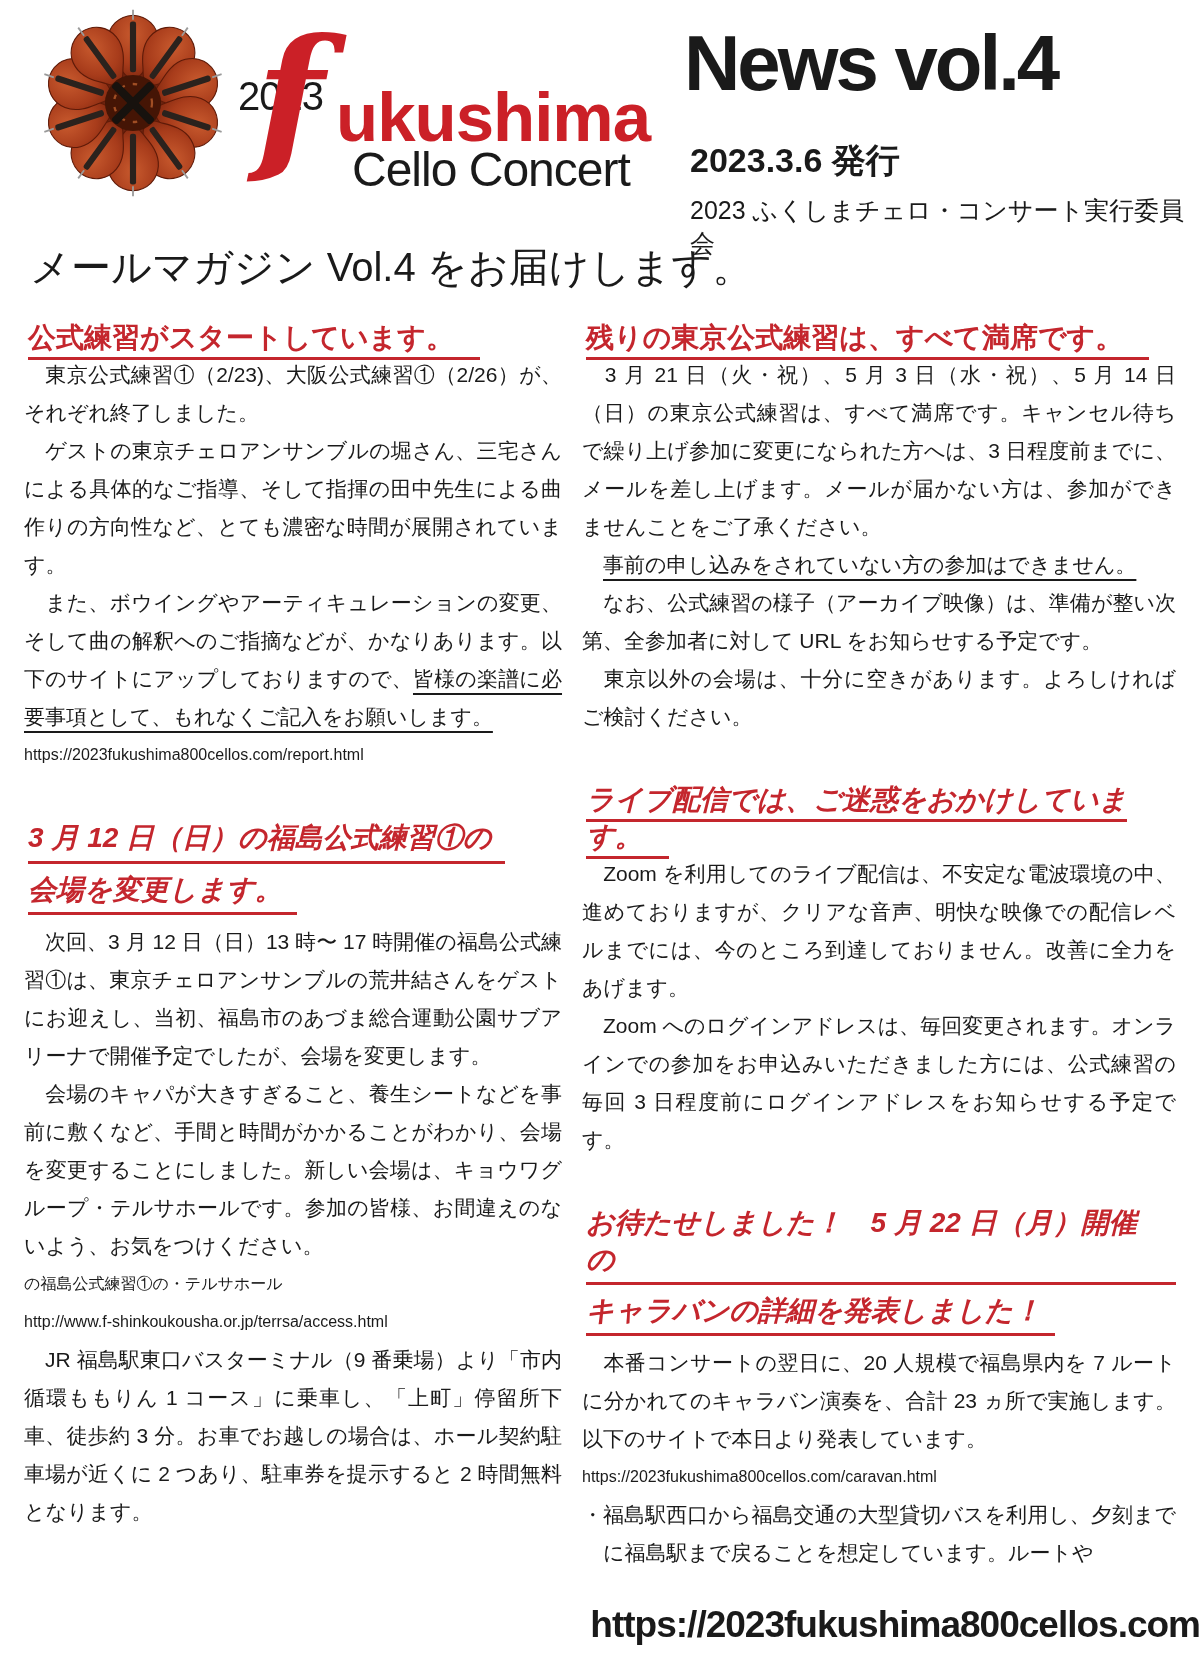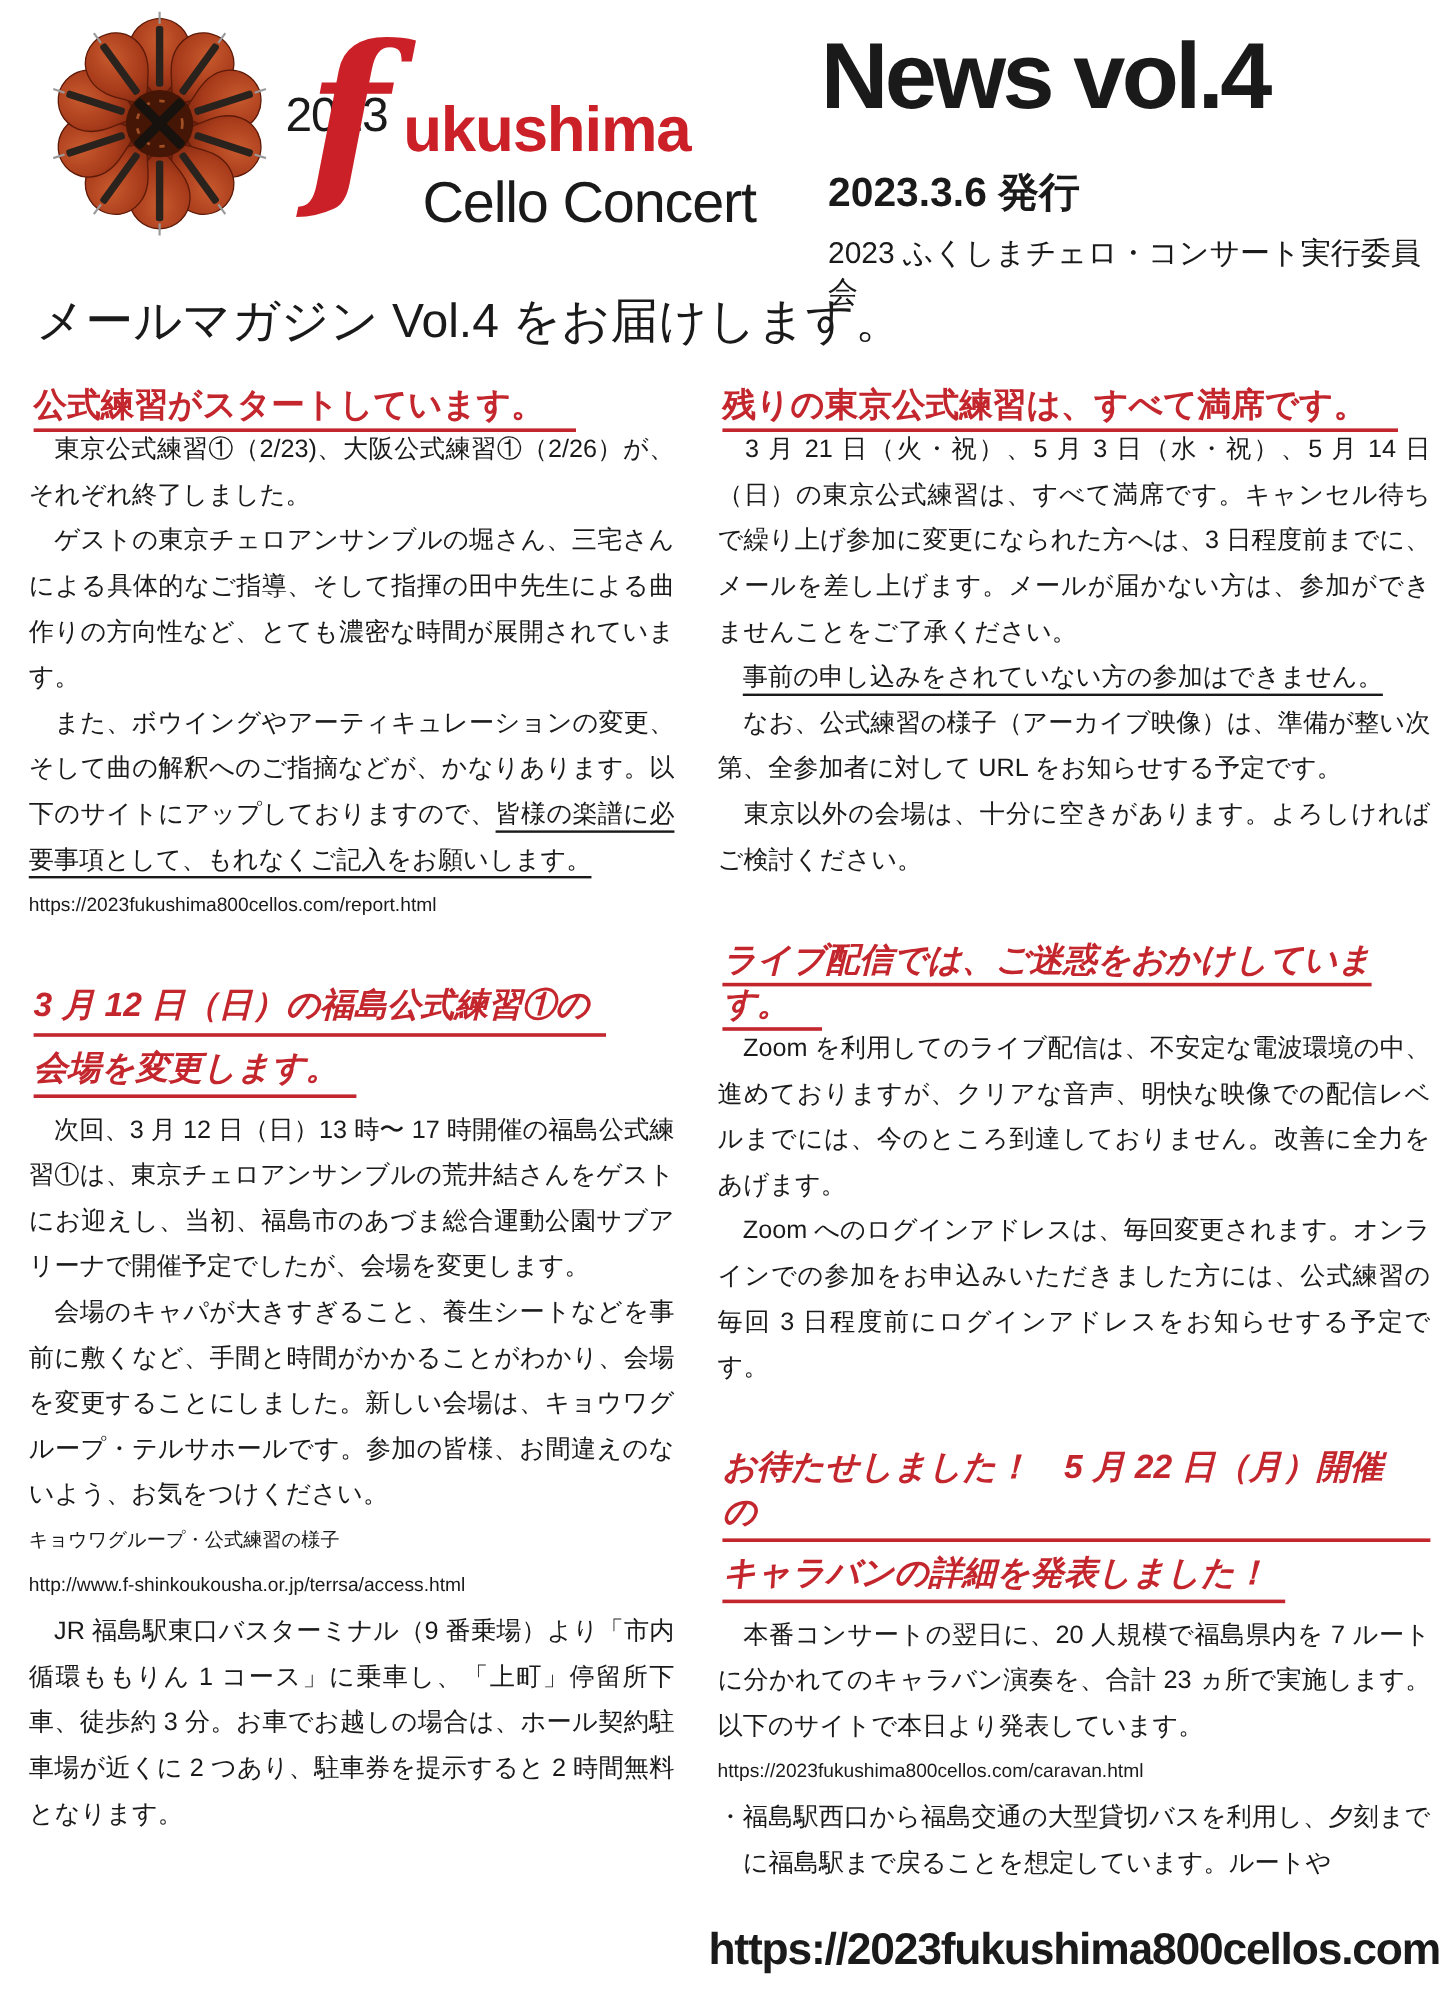--- a/index.html
+++ b/index.html
@@ -12,29 +12,29 @@
     width:1200px;height:1660px;position:relative;overflow:hidden;
     font-family:"Liberation Sans", sans-serif;color:var(--ink);
   }
   
   .flower{position:absolute;left:38px;top:8px;}
   .logo-year{position:absolute;left:238px;top:74px;font-size:40px;font-weight:500;letter-spacing:-1px;}
   .logo-f{
     position:absolute;left:256px;top:18px;font-size:158px;line-height:1;
     font-family:"DejaVu Serif", serif;font-style:italic;font-weight:bold;color:var(--logo-red);
   }
-  .logo-name{position:absolute;left:336px;top:78px;font-size:53px;font-weight:bold;color:var(--logo-red);letter-spacing:-1px;}
+  .logo-name{position:absolute;left:336px;top:78px;font-size:69px;font-weight:bold;color:var(--logo-red);letter-spacing:-1px;}
   .logo-line2{position:absolute;left:352px;top:142px;font-size:48px;font-weight:500;letter-spacing:-1px;}
   .news-title{position:absolute;left:684px;top:18px;font-size:78px;font-weight:bold;letter-spacing:-3px;}
   .issue-date{position:absolute;left:690px;top:138px;font-size:34px;font-weight:600;}
   .committee{position:absolute;left:690px;top:194px;font-size:25px;font-weight:500;}
   
   .intro{position:absolute;left:30px;top:240px;font-size:40px;font-weight:400;}
   
-  .cols{position:absolute;left:24px;top:320px;display:flex;gap:36px;}
+  .cols{position:absolute;left:24px;top:320px;display:flex;gap:20px;}
   .col-left{width:538px;}
   .col-right{width:594px;}
   .red-h{font-size:28px;font-weight:bold;color:var(--red);line-height:1.3;margin:0;padding-left:4px;}
   .red-h .ul{border-bottom:3px solid var(--red);padding-bottom:4px;padding-right:26px;}
   .red-h.two .ul{display:inline-block;margin-bottom:8px;padding-right:14px;}
   p.body{font-size:21px;line-height:38px;margin:0;text-align:justify;}
   .mt-p{margin-top:26px;}
   .mt-blank{margin-top:38px;}
   .mt-h{margin-top:46px;font-style:italic;}
   .u-black{text-decoration:underline;text-decoration-thickness:2px;text-underline-offset:7px;}
@@ -121,21 +121,21 @@
   <div class="col-left">
     <h2 class="red-h"><span class="ul">公式練習がスタートしています。</span></h2>
     <p class="body mt-p">　東京公式練習①（2/23)、大阪公式練習①（2/26）が、それぞれ終了しました。</p>
     <p class="body">　ゲストの東京チェロアンサンブルの堀さん、三宅さんによる具体的なご指導、そして指揮の田中先生による曲作りの方向性など、とても濃密な時間が展開されています。</p>
     <p class="body"><span>　また、ボウイングやアーティキュレーションの変更、そして曲の解釈へのご指摘などが、かなりあります。以下のサイトにアップしておりますので、</span><span class="u-black">皆様の楽譜に必要事項として、もれなくご記入をお願いします。</span></p>
     <p class="plain mt-blank">https://2023fukushima800cellos.com/report.html</p>
 
     <h2 class="red-h two mt-h"><span class="ul">3 月 12 日（日）の福島公式練習①の</span><br><span class="ul">会場を変更します。</span></h2>
     <p class="body mt-p">　次回、3 月 12 日（日）13 時〜 17 時開催の福島公式練習①は、東京チェロアンサンブルの荒井結さんをゲストにお迎えし、当初、福島市のあづま総合運動公園サブアリーナで開催予定でしたが、会場を変更します。</p>
     <p class="body">　会場のキャパが大きすぎること、養生シートなどを事前に敷くなど、手間と時間がかかることがわかり、会場を変更することにしました。新しい会場は、キョウワグループ・テルサホールです。参加の皆様、お間違えのないよう、お気をつけください。</p>
-    <p class="plain mt-blank">キョウワグループ・公式練習の様子</p>
+    <p class="plain mt-blank">の福島公式練習①の・テルサホール</p>
     <p class="plain">http://www.f-shinkoukousha.or.jp/terrsa/access.html</p>
     <p class="body mt-blank">　JR 福島駅東口バスターミナル（9 番乗場）より「市内循環ももりん 1 コース」に乗車し、「上町」停留所下車、徒歩約 3 分。お車でお越しの場合は、ホール契約駐車場が近くに 2 つあり、駐車券を提示すると 2 時間無料となります。</p>
   </div>
 
   <div class="col-right">
     <h2 class="red-h"><span class="ul">残りの東京公式練習は、すべて満席です。</span></h2>
     <p class="body mt-p">　3 月 21 日（火・祝）、5 月 3 日（水・祝）、5 月 14 日（日）の東京公式練習は、すべて満席です。キャンセル待ちで繰り上げ参加に変更になられた方へは、3 日程度前までに、メールを差し上げます。メールが届かない方は、参加ができませんことをご了承ください。</p>
     <p class="body indent1"><span class="u-black">事前の申し込みをされていない方の参加はできません。</span></p>
     <p class="body">　なお、公式練習の様子（アーカイブ映像）は、準備が整い次第、全参加者に対して URL をお知らせする予定です。</p>
     <p class="body">　東京以外の会場は、十分に空きがあります。よろしければご検討ください。</p>

